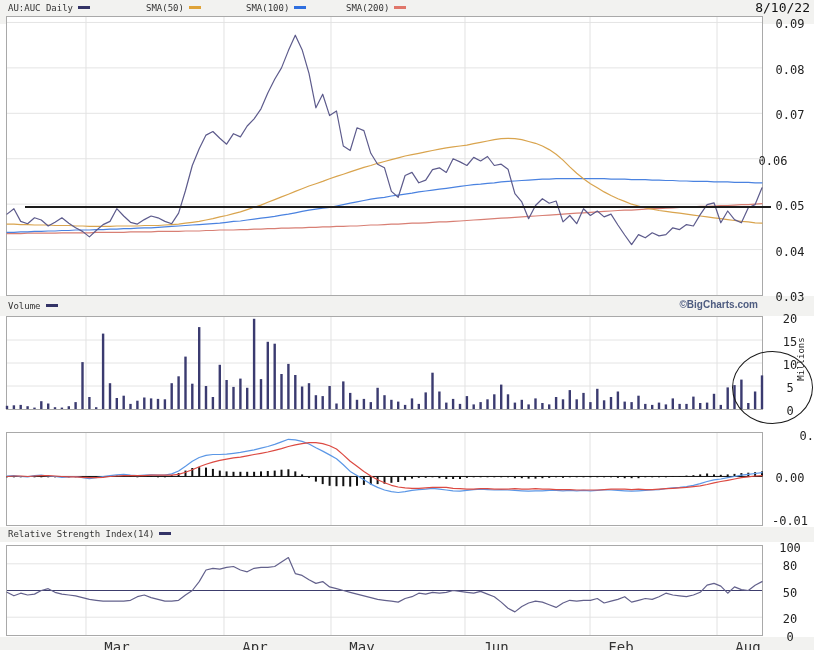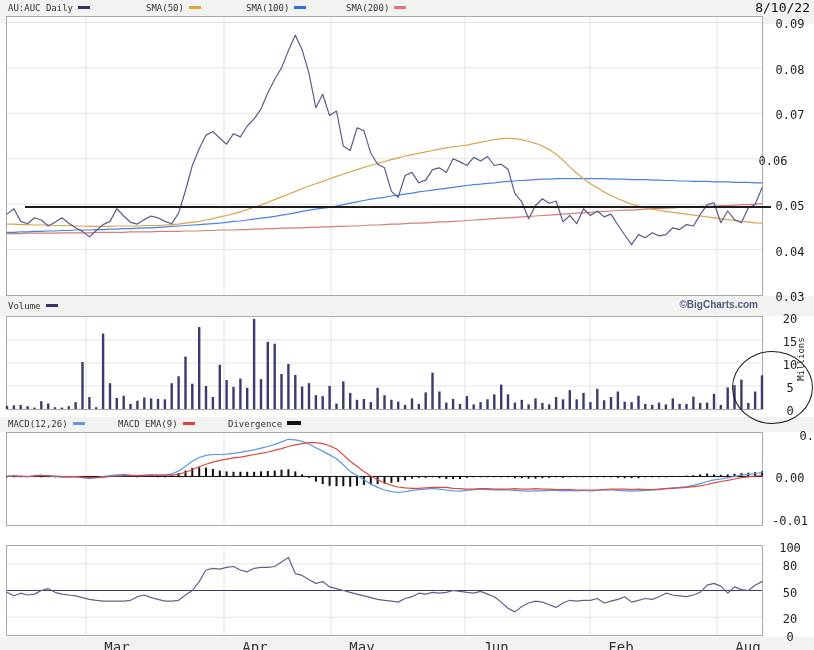--- a/index.html
+++ b/index.html
@@ -46,26 +46,24 @@
   <div class="panel" id="panel-price"></div>
   <div class="panel" id="panel-volume"></div>
   <div class="panel" id="panel-macd"></div>
   <div class="panel" id="panel-rsi"></div>
 
   <div class="strip" id="strip-volume">
     <span class="leg" style="left:8px"><span>Volume</span><i class="sw" style="background: rgb(51, 51, 102);"></i></span>
     <span id="watermark">©BigCharts.com</span>
   </div>
 
-  <div class="strip" id="strip-macd">
-    <span class="leg" style="left:8px"><span>MACD(12,26)</span><i class="sw" style="background: rgb(91, 151, 230);"></i></span>
-    <span class="leg" style="left:118px"><span>MACD EMA(9)</span><i class="sw" style="background: rgb(221, 64, 64);"></i></span>
-    <span class="leg" style="left:228px"><span>Divergence</span><i class="sw sw-div" style="background: rgb(17, 17, 17);"></i></span>
+
+  <div class="strip" id="strip-rsi">
+    <span class="leg" style="left:8px"><span>Relative Strength Index(14)</span><i class="sw" style="background: rgb(51, 51, 102);"></i></span>
   </div>
-
 
   <div class="strip" id="strip-xaxis"></div>
 
   <div id="ref-line" style="left: 25px; width: 746px; top: 205.876px;"></div>
   <div id="circle-annotation"></div>
 
   <div id="labels">
       <div class="ytick" style="left: 769px; top: 17.451px;">0.09</div>
       <div class="ytick" style="left: 769px; top: 62.8758px;">0.08</div>
       <div class="ytick" style="left: 769px; top: 108.301px;">0.07</div>

